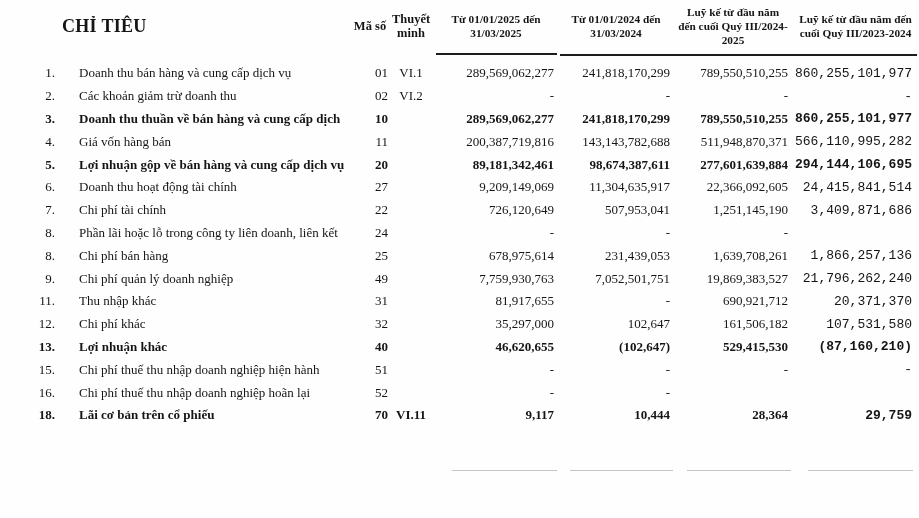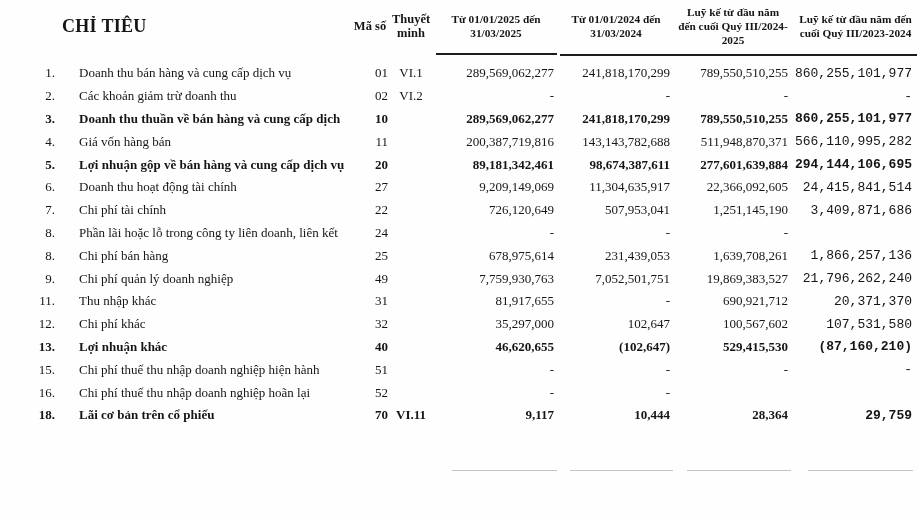--- a/index.html
+++ b/index.html
@@ -220,21 +220,21 @@
       <td class="num">690,921,712</td>
       <td class="num last">20,371,370</td>
     </tr>
         <tr>
       <td class="no">12.</td>
       <td class="label">Chi phí khác</td>
       <td class="code">32</td>
       <td class="note"></td>
       <td class="num">35,297,000</td>
       <td class="num">102,647</td>
-      <td class="num">100,567,602</td>
+      <td class="num">161,506,182</td>
       <td class="num last">107,531,580</td>
     </tr>
         <tr class="bold">
       <td class="no">13.</td>
       <td class="label">Lợi nhuận khác</td>
       <td class="code">40</td>
       <td class="note"></td>
       <td class="num">46,620,655</td>
       <td class="num">(102,647)</td>
       <td class="num">529,415,530</td>

